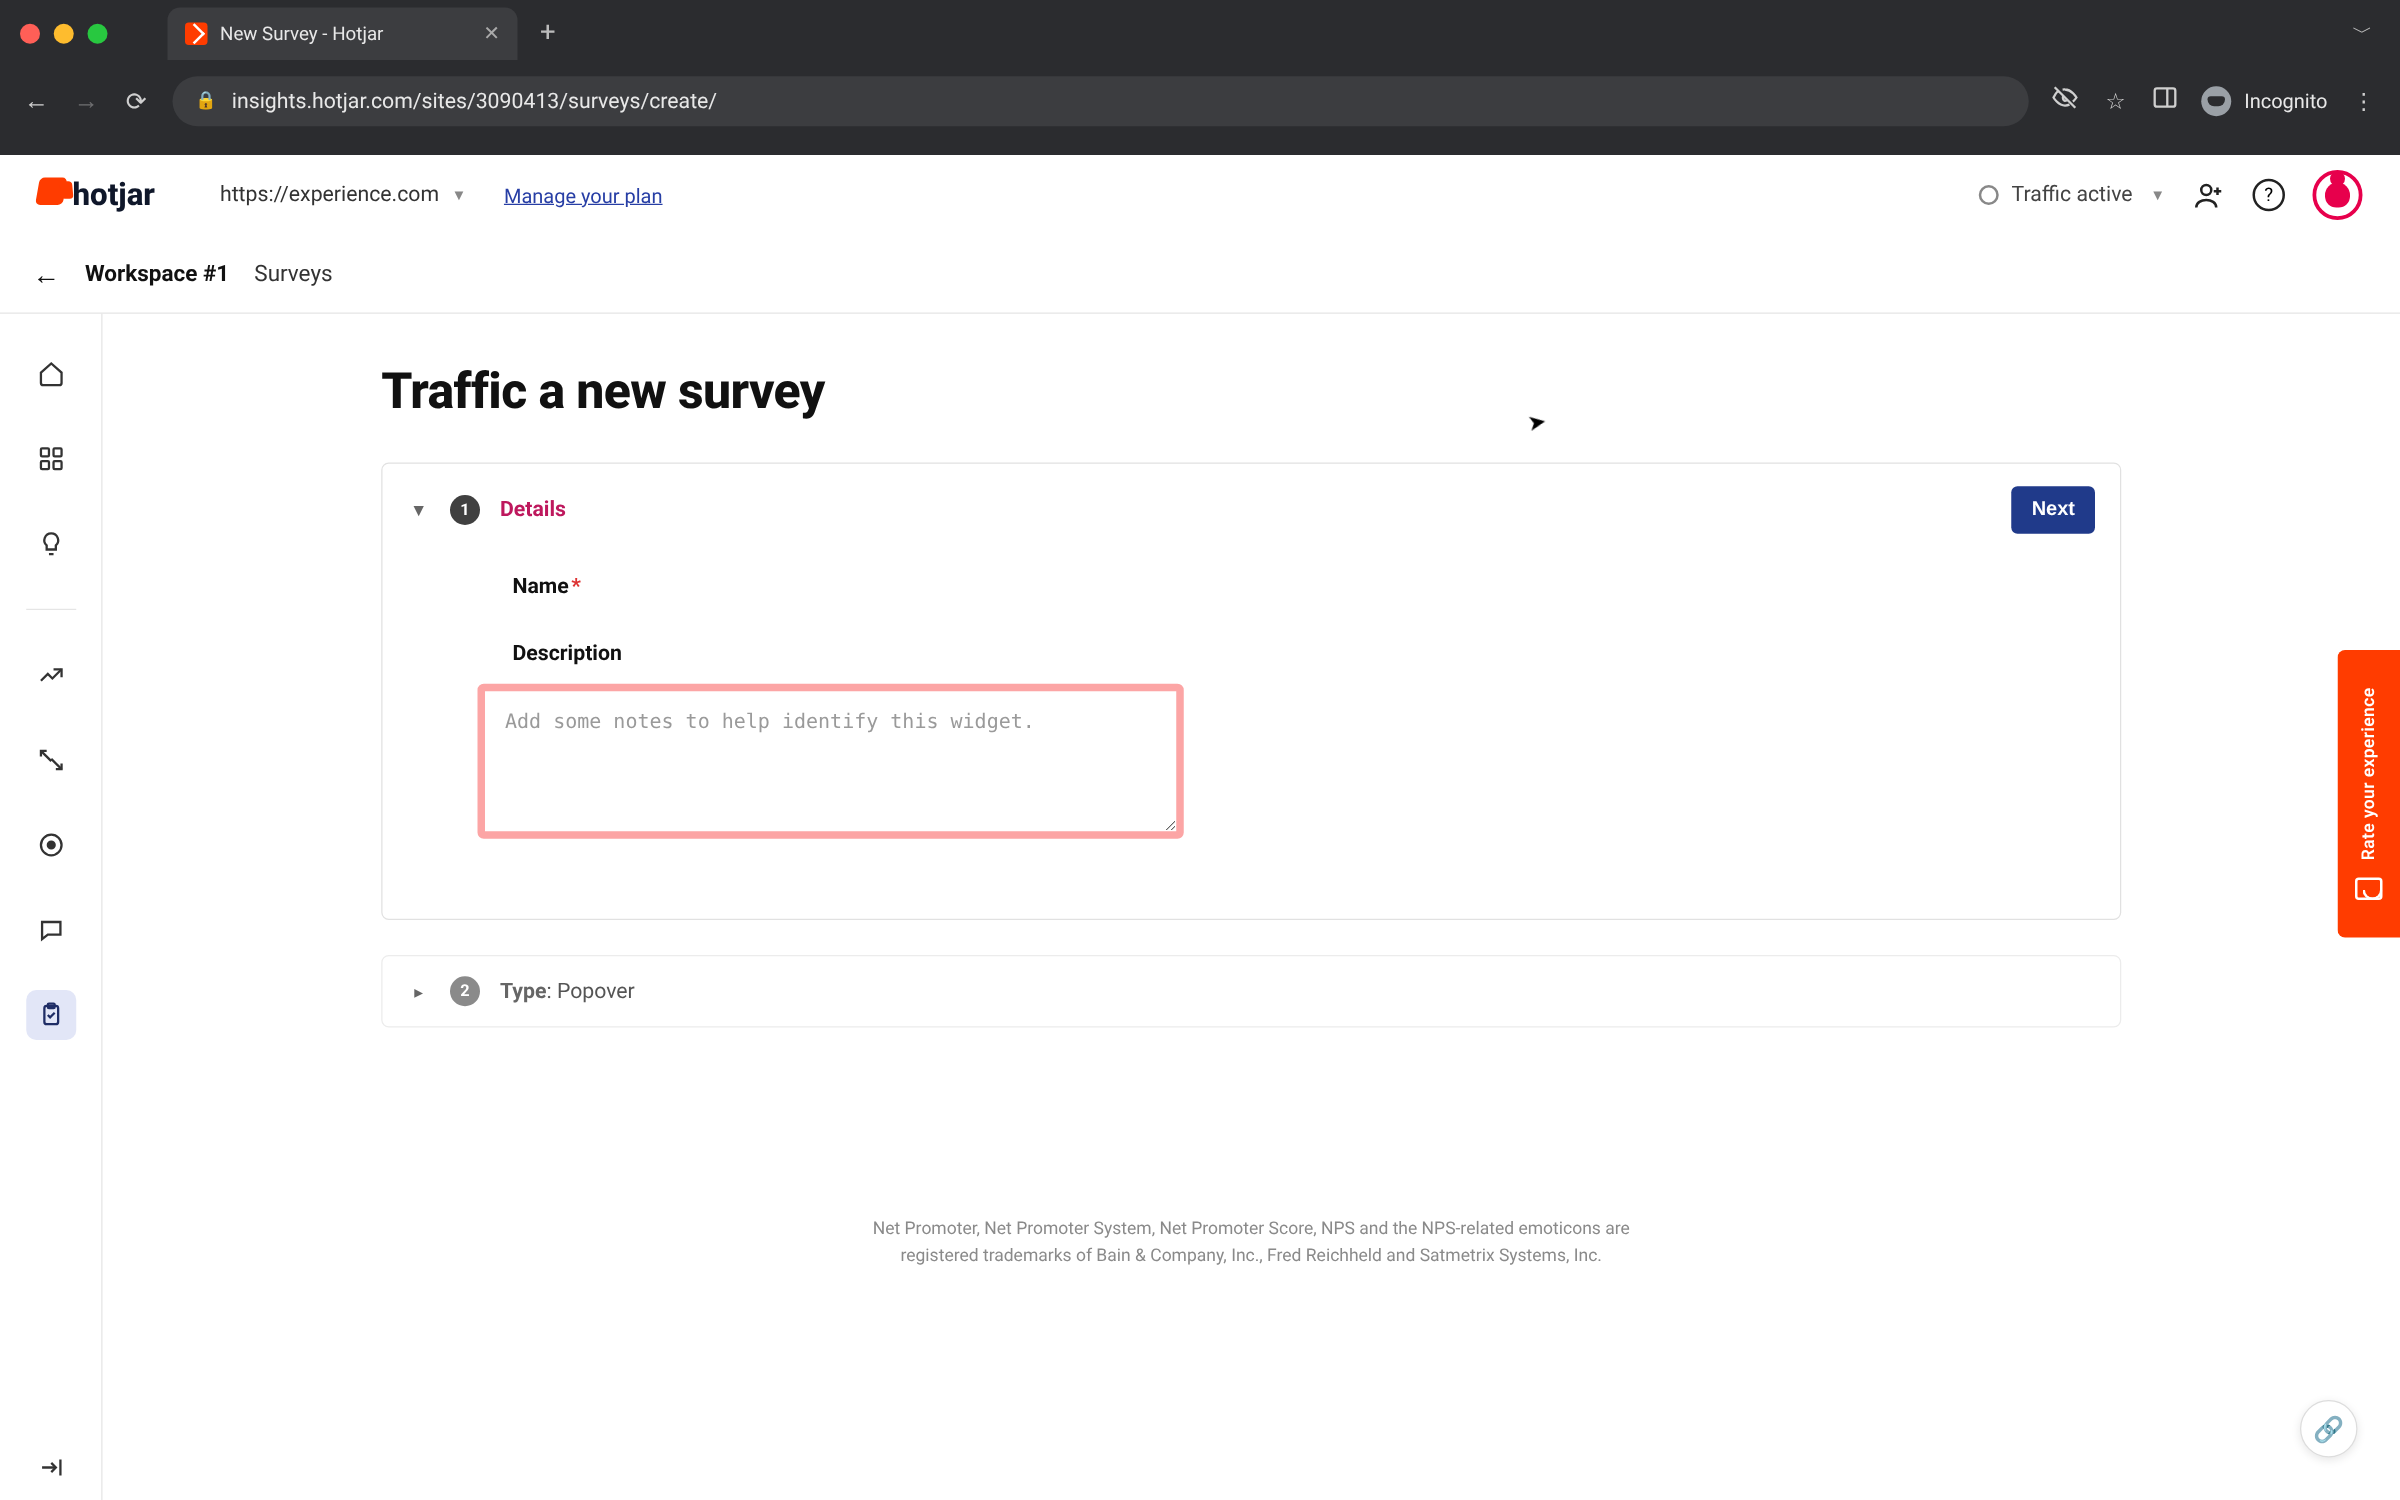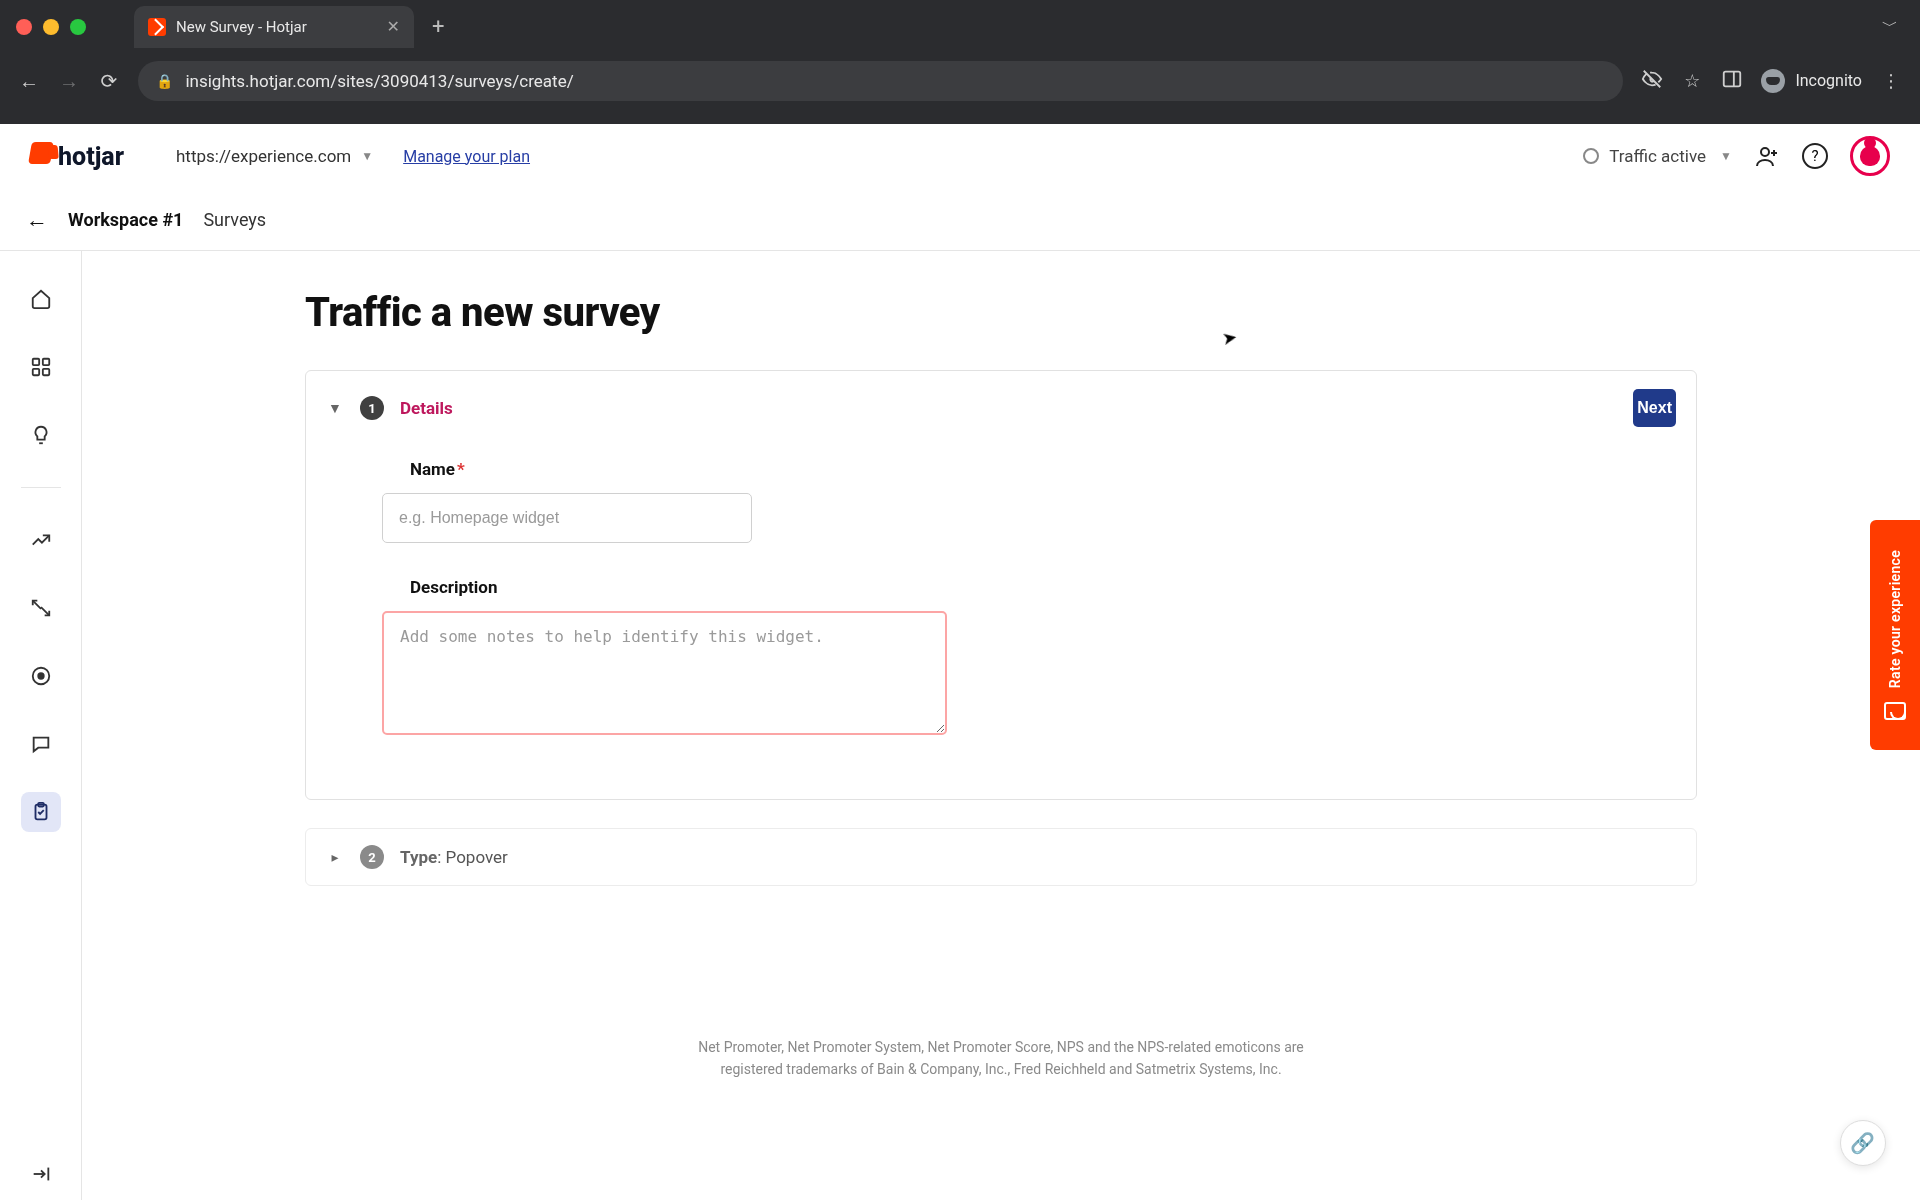--- a/index.html
+++ b/index.html
@@ -130,34 +130,34 @@
   .step-badge{
     width:24px;height:24px;border-radius:50%;background:#6f6f6f;color:#fff;
     display:flex;align-items:center;justify-content:center;font-size:13px;font-weight:700;
   }
   .card.open .step-badge{background:#404040;}
   .step-title{font-weight:700;font-size:17px;color:#be185d;}
   .step-title .muted{font-weight:400;color:#555;}
   .card-header .grow{flex:1}
   .next-btn{
     background:#203a8a;color:#fff;border:none;border-radius:5px;
-    padding:10px 4px;font-weight:700;font-size:16px;cursor:pointer;
+    padding:10px 16px;font-weight:700;font-size:16px;cursor:pointer;
   }
 
   .card-body{padding:14px 76px 60px;}
   .field{margin-bottom:34px;}
   .field-label{font-weight:700;font-size:17px;color:#111;margin-bottom:14px;display:block;margin-left:28px;}
   .req{color:#d33;margin-left:2px;}
   .text-input{
     width:370px;height:50px;border:1px solid #d0d0d0;border-radius:5px;
     padding:0 16px;font-size:16px;color:#333;
   }
   .text-input::placeholder{color:#9a9a9a;}
   .textarea{
-    width:565px;height:124px;border:2px solid #fca5a5;border-radius:5px;
+    width:565px;height:124px;border:6px solid #fca5a5;border-radius:5px;
     padding:14px 16px;font-size:16px;color:#333;resize:both;
   }
   .textarea::placeholder{color:#9a9a9a;}
 
   .card.collapsed{border-color:#ececec;}
   .card.collapsed .card-header{padding:16px 20px;}
   .card.collapsed .step-title{color:#666;font-weight:700;}
 
   .footer-note{
     text-align:center;color:#8a8a8a;font-size:14px;line-height:1.6;
@@ -342,21 +342,20 @@
           <span class="step-badge">1</span>
           <span class="step-title">Details</span>
           <div class="grow"></div>
           <button class="next-btn">Next</button>
         </div>
         <div class="card-body">
           <div class="field">
             <label class="field-label">
               <span>Name</span><span class="req">*</span>
             </label>
-            <input class="text-input" type="text" placeholder="e.g. Homepage widget" style="">
           </div>
           <div class="field" style="margin-bottom:0">
             <label class="field-label">Description</label>
             <textarea class="textarea" placeholder="Add some notes to help identify this widget." style=""></textarea>
           </div>
         </div>
       </div>
 
       <div class="card collapsed">
         <div class="card-header">

